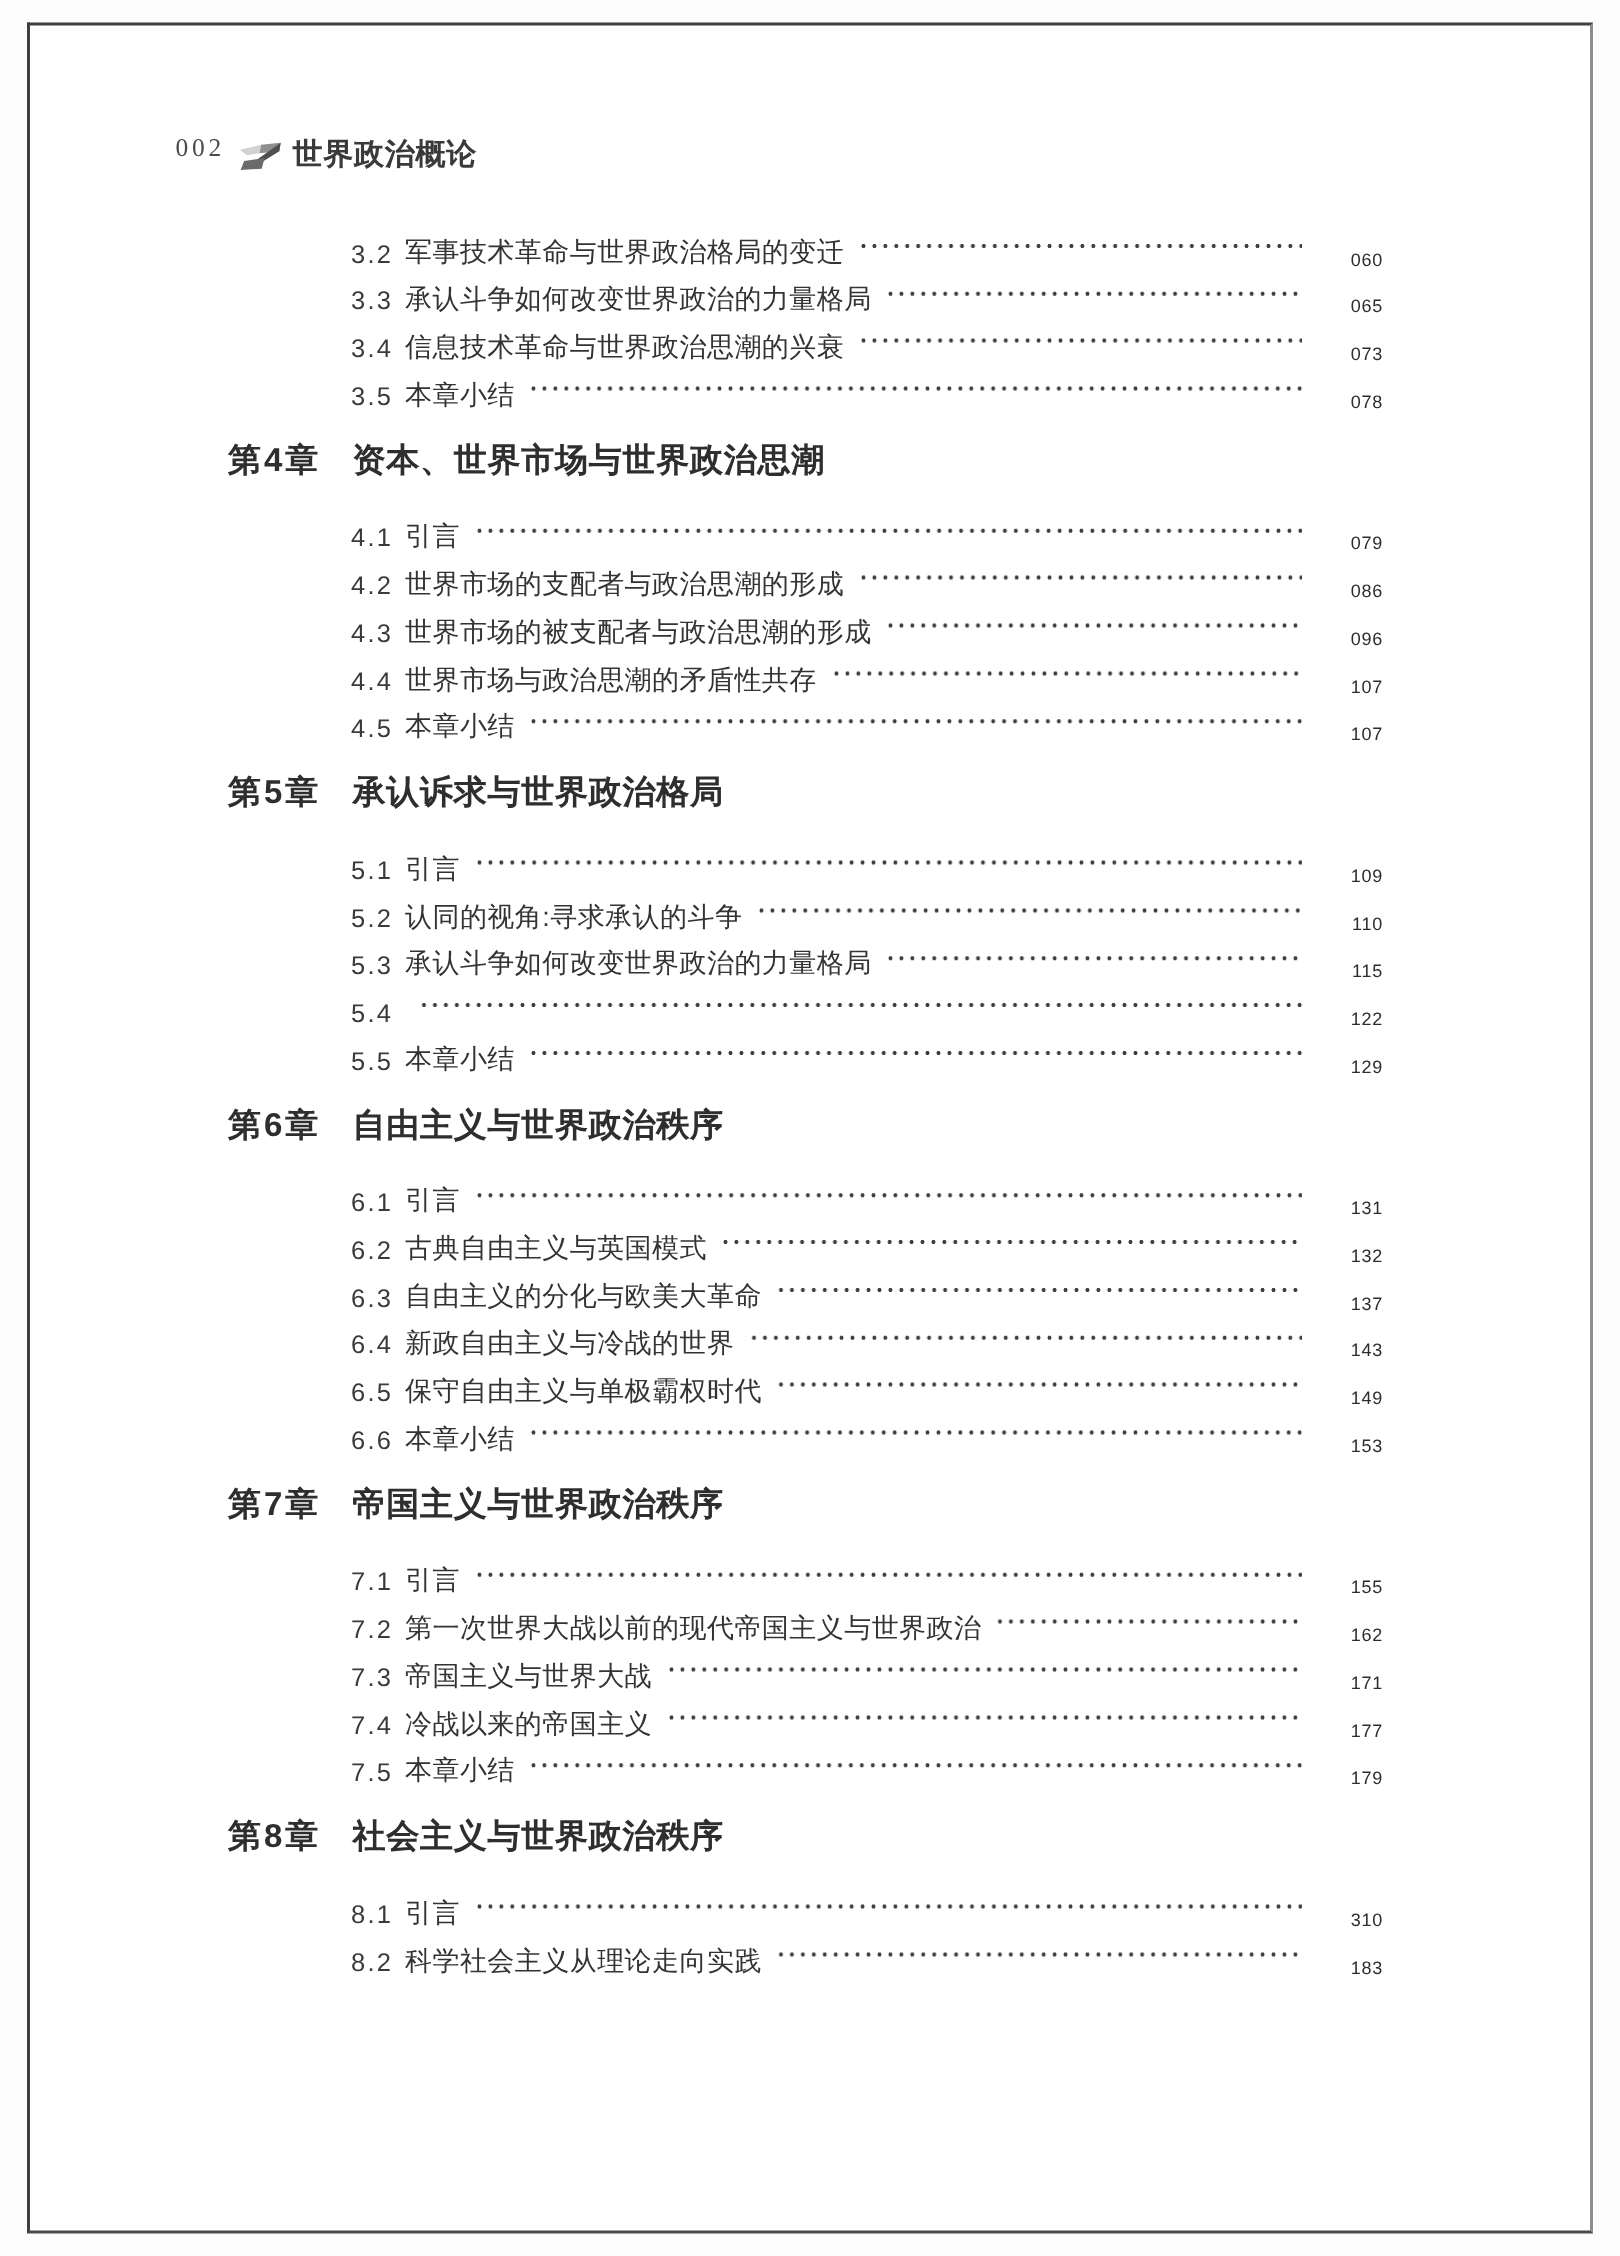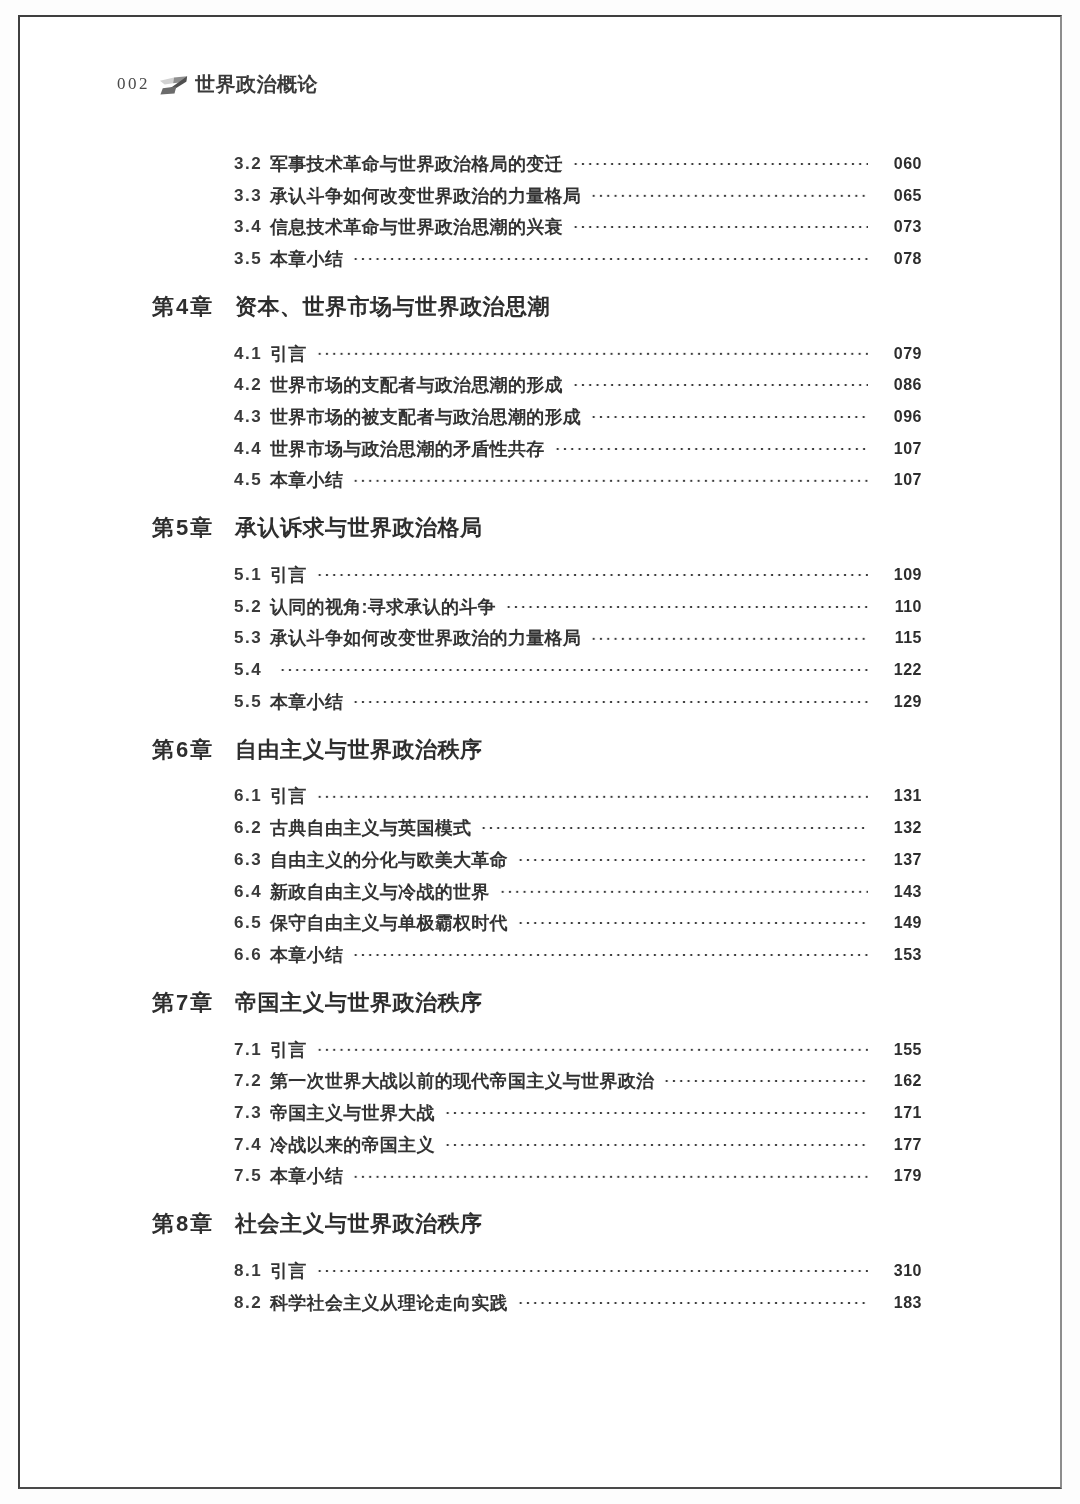--- a/index.html
+++ b/index.html
@@ -13,24 +13,24 @@
     position: absolute;
     left: 18px; top: 15px;
     width: 1044px; height: 1474px;
     background: #ffffff;
     border: 2px solid #3f3f3f;
     border-right-color: #8d8d8d;
     border-bottom-color: #4a4a4a;
   }
   .running-head {
     position: absolute;
-    left: 97px; top: 52px;
+    left: 97px; top: 72px;
     height: 30px;
     display: flex;
-    align-items: center;
+    align-items: flex-start;
   }
   .folio {
     font-family: "Liberation Serif", "DejaVu Serif", serif;
     font-size: 17px;
     letter-spacing: 2.5px;
     color: #4a4a4a;
   }
   .logo { margin: 3px 6px 0 9px; display: block; }
   .book-title {
     font-size: 20px;
@@ -54,26 +54,25 @@
     font-weight: 700;
     color: #2e2e2e;
     margin-bottom: 14px;
     white-space: nowrap;
   }
   .chapter-label { width: 83px; letter-spacing: 2px; flex: none; }
   .chapter-title { letter-spacing: 0.5px; }
   .sections { padding-left: 82px; }
   .sec-row {
     display: flex;
-    align-items: center;
+    align-items: flex-end;
     height: 31.7px;
     font-size: 18px;
     color: #333;
     white-space: nowrap;
-    font-weight: bold;
   }
   .sec-num {
     width: 36px;
     flex: none;
     font-size: 17px;
     letter-spacing: 1.5px;
     color: #3a3a3a;
   }
   .sec-title { letter-spacing: 0.3px; }
   .leader {
@@ -83,21 +82,21 @@
     min-width: 14px;
     background-image: radial-gradient(circle, #3c3c3c 1.15px, transparent 1.5px);
     background-size: 7.3px 31.7px;
     background-repeat: repeat-x;
     background-position: left center;
   }
   .sec-page {
     width: 44px;
     flex: none;
     text-align: right;
-    font-size: 16px;
+    font-size: 12px;
     letter-spacing: 0.5px;
     color: #2d2d2d;
   }
 </style>
 </head>
 <body>
 
 <div class="sheet">
 
   <header class="running-head">

